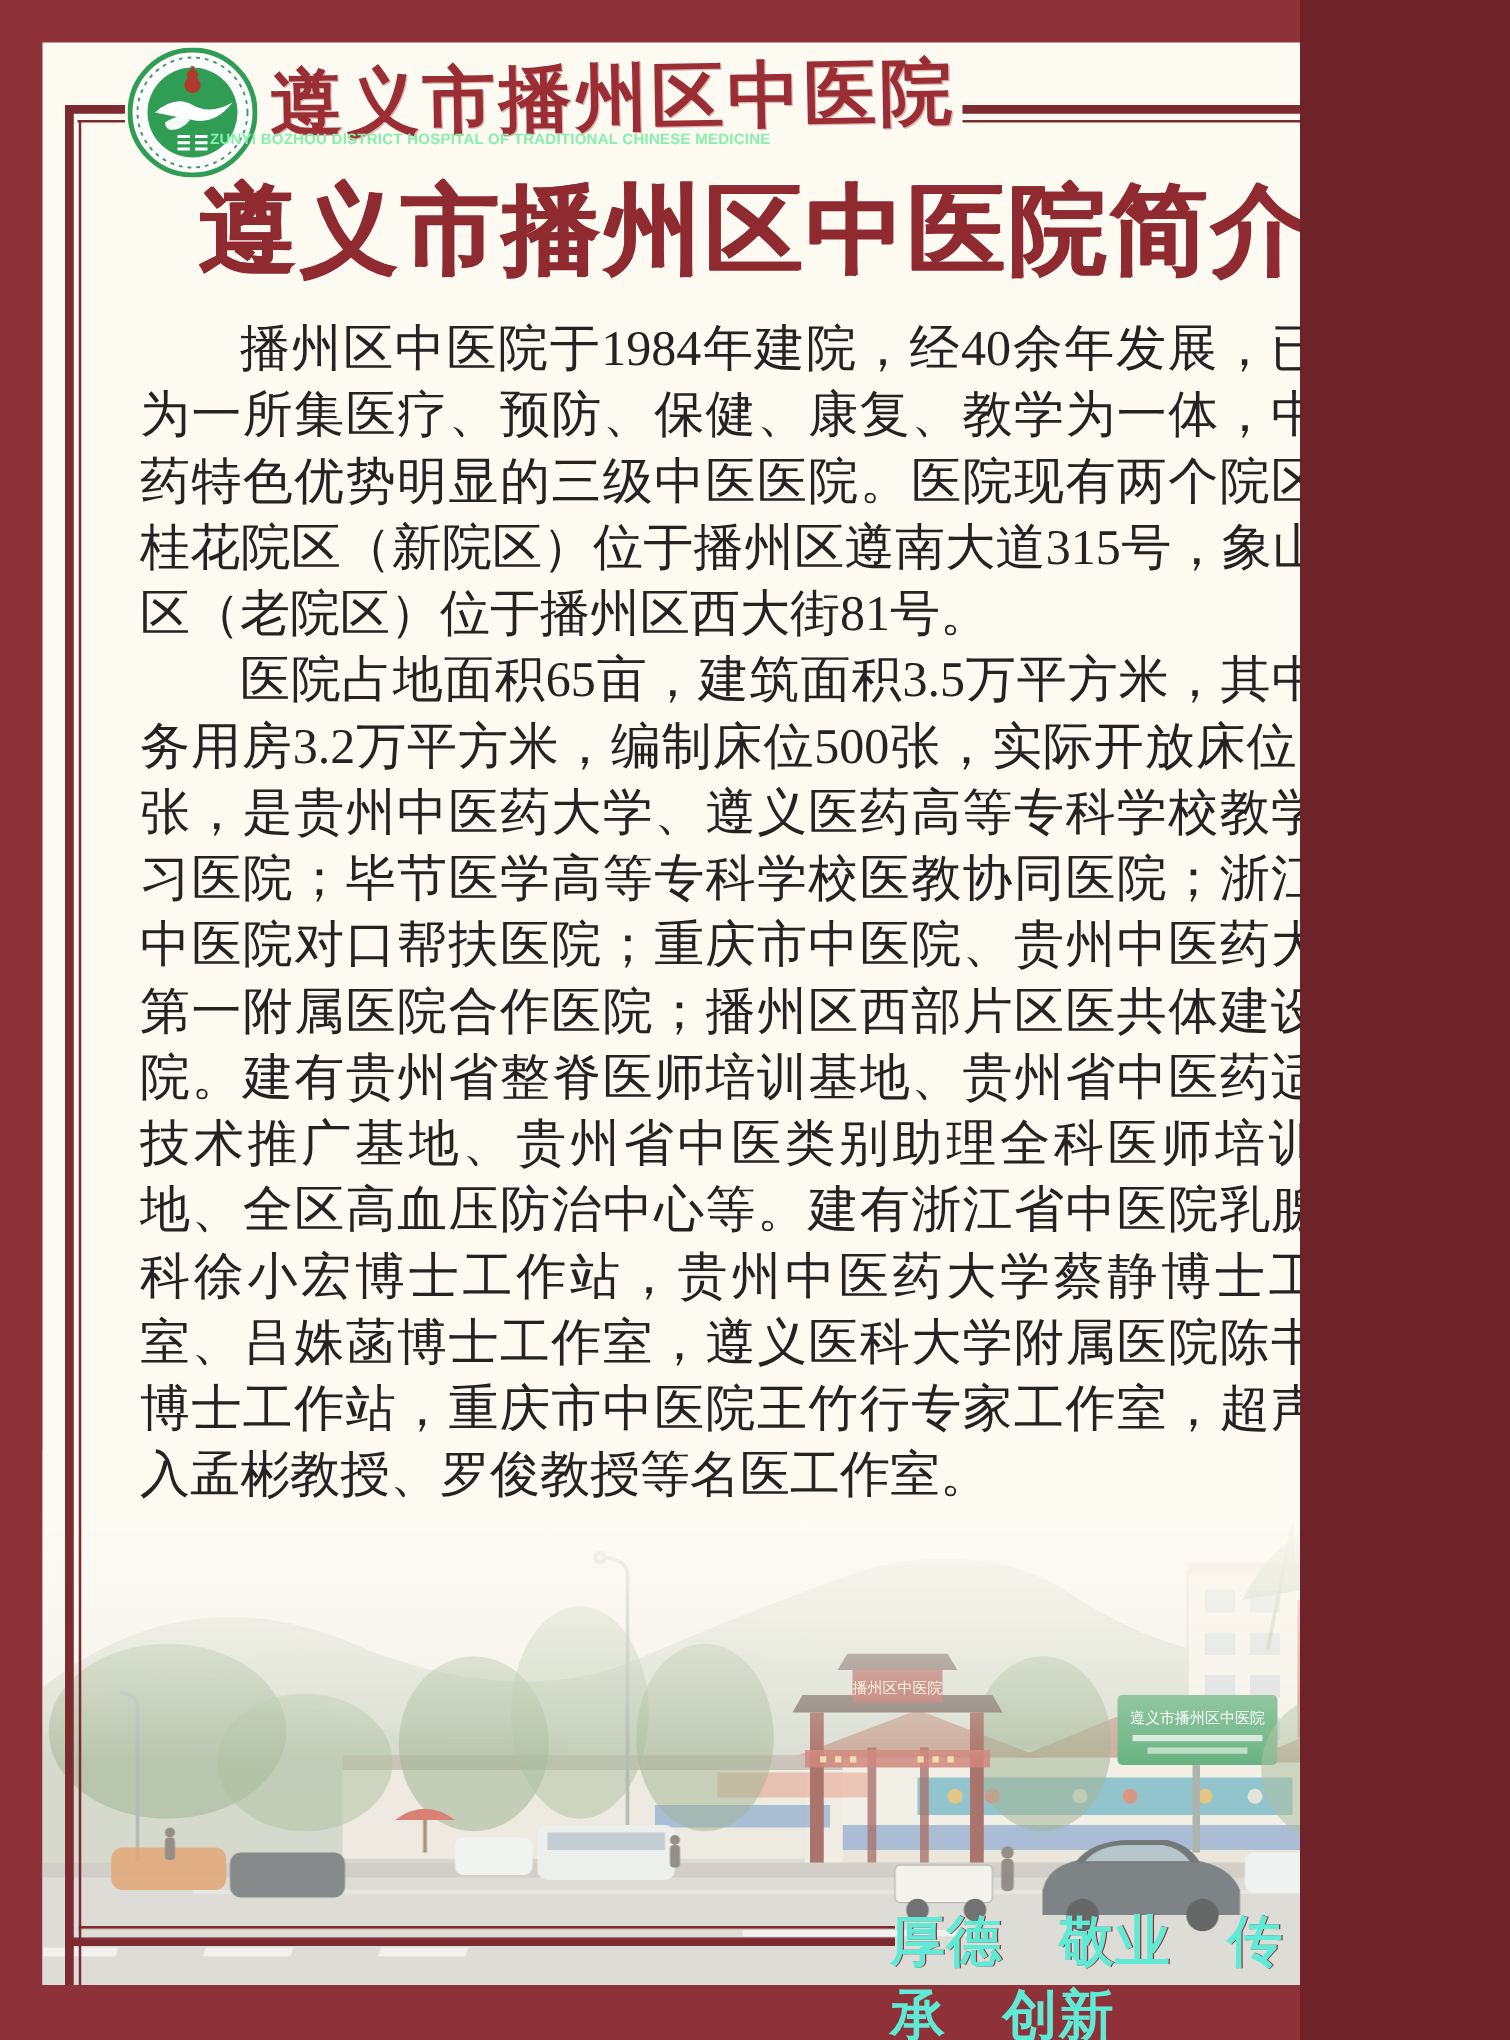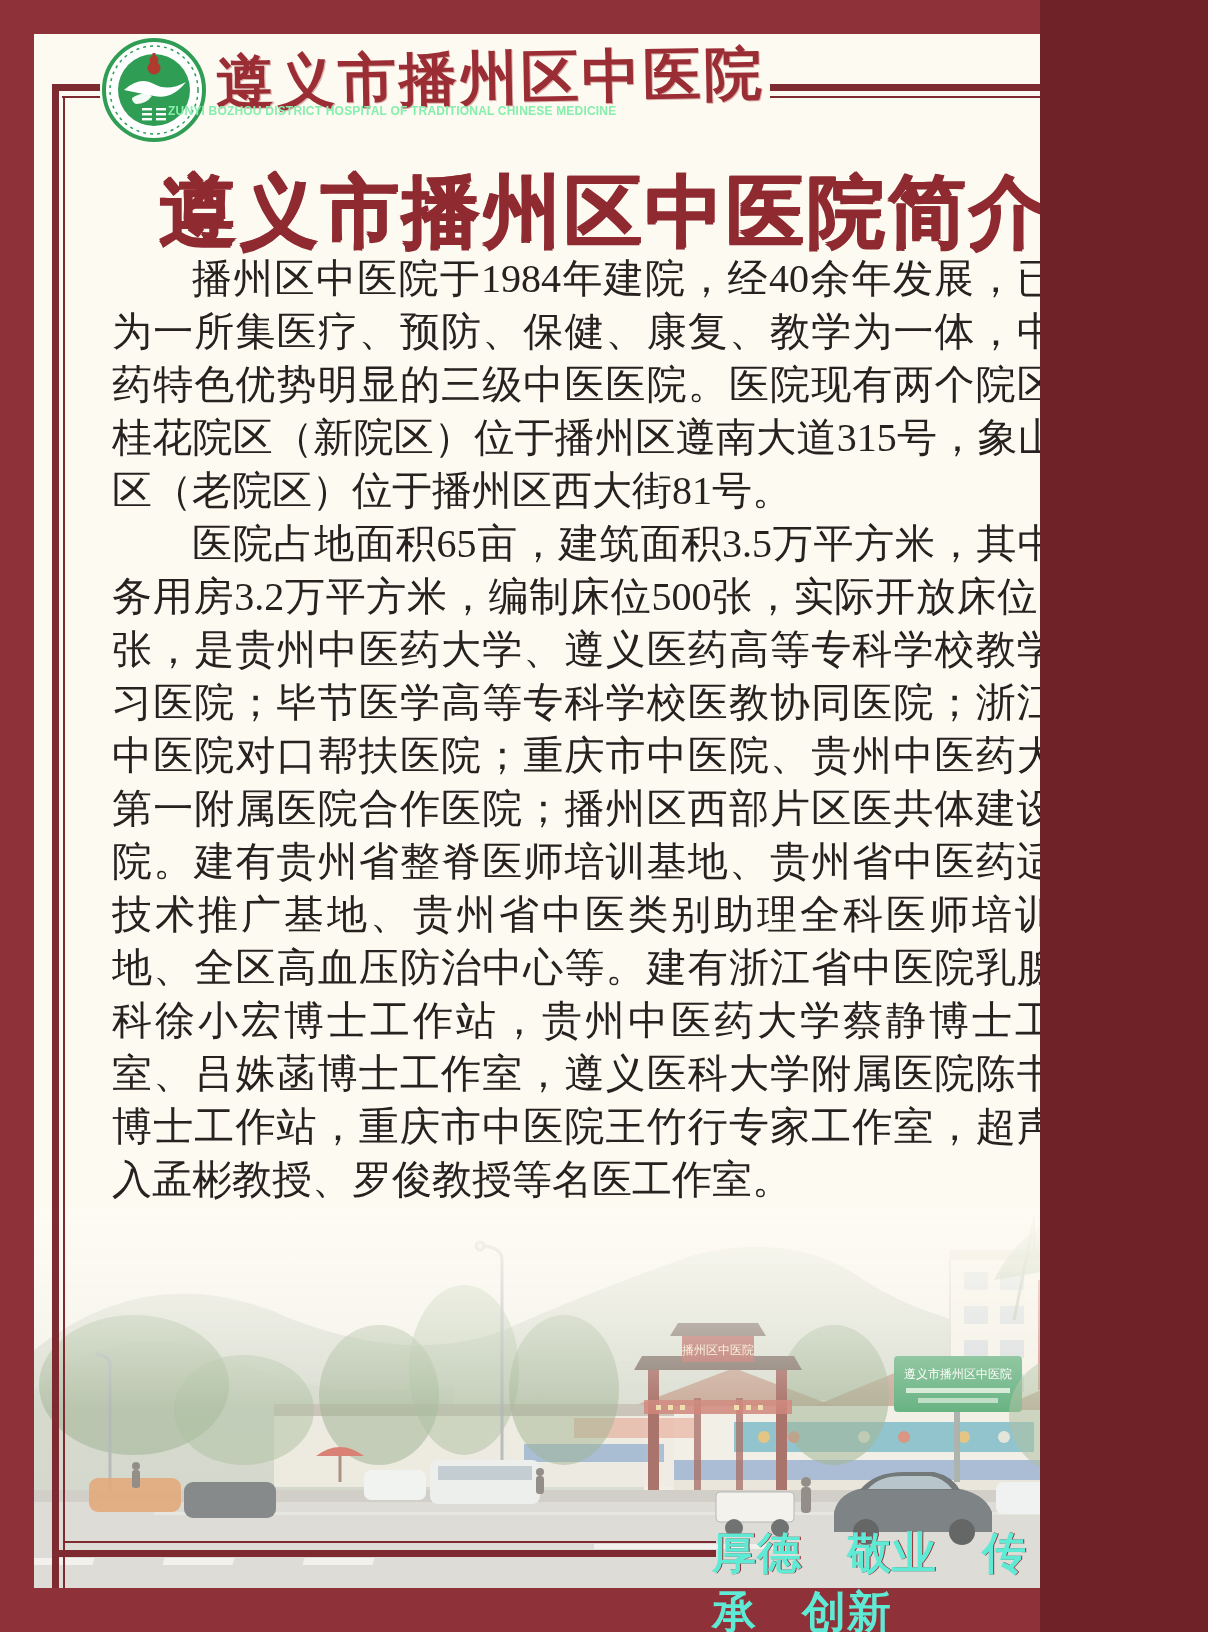--- a/index.html
+++ b/index.html
@@ -11,21 +11,21 @@
   .fl{position:absolute;background:#7e2a31;z-index:2;}
 
   
   .logo{position:absolute;left:102px;top:38px;width:104px;height:104px;z-index:3;}
   .hname{position:absolute;left:216px;top:40px;z-index:3;font-size:58px;font-weight:900;
          color:#9b2e34;letter-spacing:3px;transform:rotate(-1deg);
          text-shadow:1px 1px 0 rgba(155,46,52,.35);}
   .hname-en{position:absolute;left:168px;top:104px;z-index:3;font-size:12px;color:#86efac;
             letter-spacing:.2px;font-family:"Liberation Sans","DejaVu Sans",sans-serif;font-weight:700;}
 
-  .main-title{position:absolute;left:0;top:160px;width:1208px;text-align:center;z-index:3;
+  .main-title{position:absolute;left:0;top:132px;width:1208px;text-align:center;z-index:3;
               font-size:78px;font-weight:900;color:#8e2a30;letter-spacing:3px;
               text-shadow:1.5px 0 0 #8e2a30, 0 1.5px 0 #8e2a30;}
 
   .body-text{position:absolute;left:112px;top:252px;width:986px;z-index:3;
              font-size:40px;line-height:53px;color:#272220;text-align:justify;}
   .body-text p{margin:0;text-indent:2em;}
 
   
   .photo{position:absolute;left:34px;top:1160px;width:1140px;height:428px;z-index:1;}
   .photo-fade{position:absolute;left:34px;top:1160px;width:1140px;height:250px;z-index:1;

